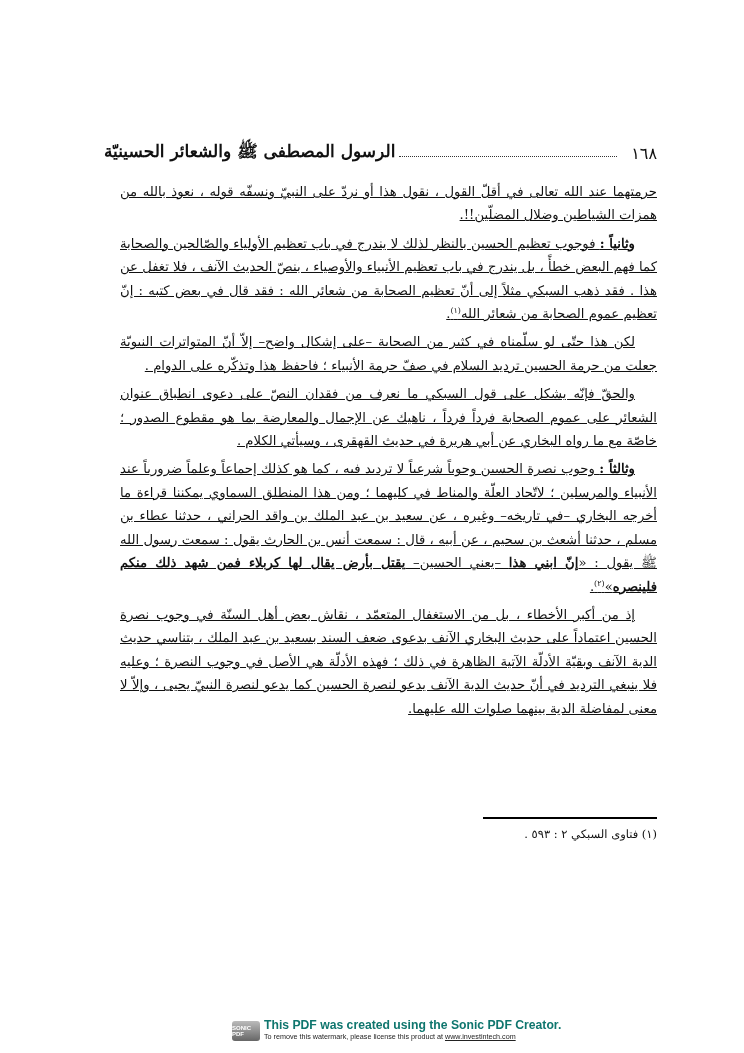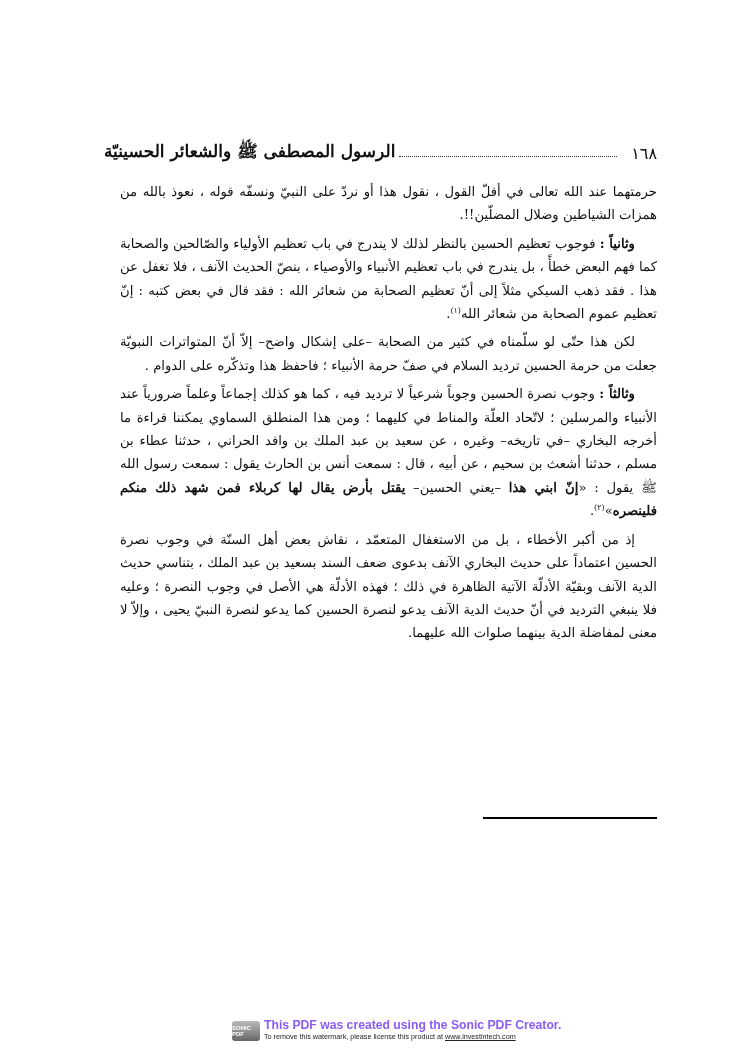--- a/index.html
+++ b/index.html
@@ -6,34 +6,34 @@
   body { width:744px; height:1053px; position:relative; overflow:hidden;
          font-family:"DejaVu Serif", serif; color:#111; }
   .page { position:absolute; left:104px; top:0; width:553px; height:1053px; }
   .header { position:absolute; top:143px; left:0; width:553px; height:20px;
             direction:rtl; display:flex; align-items:center; font-size:12px; }
   .page-num { font-size:16px; margin-left:10px; white-space:nowrap; letter-spacing:2px; }
   .leader { flex:1; border-bottom:1px dotted #333; height:0; margin:0 4px; transform:translateY(3px); }
   .running-title { white-space:nowrap; font-weight:bold; font-size:17px; }
   .body { position:absolute; top:180px; left:0; width:553px; direction:rtl; text-align:justify;
           font-size:13.2px; line-height:23.4px; }
-  .body p { margin:0 0 5px 16px; }
+  .body p { margin:0 0 5px 16px;text-decoration:underline; }
   .body p.indent { text-indent:22px; }
   .b { font-weight:bold; }
   sup { font-size:8px; line-height:0; }
   .fn-rule { position:absolute; top:817px; right:0; width:174px; height:0; border-top:2px solid #000; }
   .footnotes { position:absolute; top:824px; left:0; width:553px; direction:rtl; text-align:justify;
                font-size:11.5px; line-height:20px; }
   .footnotes p { margin:0; }
   .watermark { position:absolute; top:1018px; left:232px; width:300px; height:28px;
                font-family:"Liberation Sans", sans-serif; }
   .wm-logo { position:absolute; left:0; top:3px; width:28px; height:20px; border-radius:3px;
              background:linear-gradient(#bbb,#666); color:#fff; font-size:6px; font-weight:bold;
              display:flex; align-items:center; justify-content:center; }
-  .wm-line1 { position:absolute; left:32px; top:0; font-size:12.2px; font-weight:bold; color:#8b5cf6; white-space:nowrap; }
+  .wm-line1 { position:absolute; left:32px; top:0; font-size:12.2px; font-weight:bold; color:#0f766e; white-space:nowrap; }
   .wm-line2 { position:absolute; left:32px; top:14px; font-size:7.2px; font-weight:normal; color:#222; white-space:nowrap; }
   .wm-link { text-decoration:underline; }
 </style>
 </head>
 <body>
 
 <div class="page">
 
   <div class="header">
     <span class="page-num">١٦٨</span>
@@ -41,30 +41,32 @@
     <span class="running-title">الرسول المصطفى ﷺ والشعائر الحسينيّة</span>
   </div>
 
   <div class="body">
     <p><span>حرمتهما عند الله تعالى في أقلّ القول ، نقول هذا أو نردّ على النبيّ ونسفّه قوله ، نعوذ بالله من همزات الشياطين وضلال المضلّين!!.</span></p>
 
     <p class="indent"><span class="b">وثانياً :</span><span> فوجوب تعظيم الحسين بالنظر لذلك لا يندرج في باب تعظيم الأولياء والصّالحين والصحابة كما فهم البعض خطأً ، بل يندرج في باب تعظيم الأنبياء والأوصياء ، بنصّ الحديث الآنف ، فلا تغفل عن هذا . فقد ذهب السبكي مثلاً إلى أنّ تعظيم الصحابة من شعائر الله : فقد قال في بعض كتبه : إنّ تعظيم عموم الصحابة من شعائر الله</span><sup>(١)</sup><span>.</span></p>
 
     <p class="indent"><span>لكن هذا حتّى لو سلّمناه في كثير من الصحابة –على إشكال واضح– إلاّ أنّ المتواترات النبويّة جعلت من حرمة الحسين ترديد السلام في صفّ حرمة الأنبياء ؛ فاحفظ هذا وتذكّره على الدوام .</span></p>
 
+    <p class="indent"><span>والحقّ فإنّه يشكل على قول السبكي ما نعرف من فقدان النصّ على دعوى انطباق عنوان الشعائر على عموم الصحابة فرداً فرداً ، ناهيك عن الإجمال والمعارضة بما هو مقطوع الصدور ؛ خاصّة مع ما رواه البخاري عن أبي هريرة في حديث القهقرى ، وسيأتي الكلام .</span></p>
 
     <p class="indent"><span class="b">وثالثاً :</span><span> وجوب نصرة الحسين وجوباً شرعياً لا ترديد فيه ، كما هو كذلك إجماعاً وعلماً ضرورياً عند الأنبياء والمرسلين ؛ لاتّحاد العلّة والمناط في كليهما ؛ ومن هذا المنطلق السماوي يمكننا قراءة ما أخرجه البخاري –في تاريخه– وغيره ، عن سعيد بن عبد الملك بن واقد الحراني ، حدثنا عطاء بن مسلم ، حدثنا أشعث بن سحيم ، عن أبيه ، قال : سمعت أنس بن الحارث يقول : سمعت رسول الله ﷺ يقول : «</span><span class="b">إنّ ابني هذا</span><span> –يعني الحسين– </span><span class="b">يقتل بأرض يقال لها كربلاء فمن شهد ذلك منكم فلينصره</span><span>»</span><sup>(٢)</sup><span>.</span></p>
 
     <p class="indent"><span>إذ من أكبر الأخطاء ، بل من الاستغفال المتعمّد ، نقاش بعض أهل السنّة في وجوب نصرة الحسين اعتماداً على حديث البخاري الآنف بدعوى ضعف السند بسعيد بن عبد الملك ، بتناسي حديث الدية الآنف وبقيّة الأدلّة الآتية الظاهرة في ذلك ؛ فهذه الأدلّة هي الأصل في وجوب النصرة ؛ وعليه فلا ينبغي الترديد في أنّ حديث الدية الآنف يدعو لنصرة الحسين كما يدعو لنصرة النبيّ يحيى ، وإلاّ لا معنى لمفاضلة الدية بينهما صلوات الله عليهما.</span></p>
 
   </div>
 
   <div class="fn-rule"></div>
 
   <div class="footnotes">
+    <p>(١) فتاوى السبكي ٢ : ٥٩٣ .</p>
   </div>
 </div>
 
 <div class="watermark">
   <div class="wm-logo">SONIC PDF</div>
   <div class="wm-line1"><span>This PDF was created using the </span><span>Sonic PDF Creator</span><span>.</span></div>
   <div class="wm-line2"><span>To remove this watermark, please license this product at </span><span class="wm-link">www.investintech.com</span></div>
 </div>
 
 </body></html>

